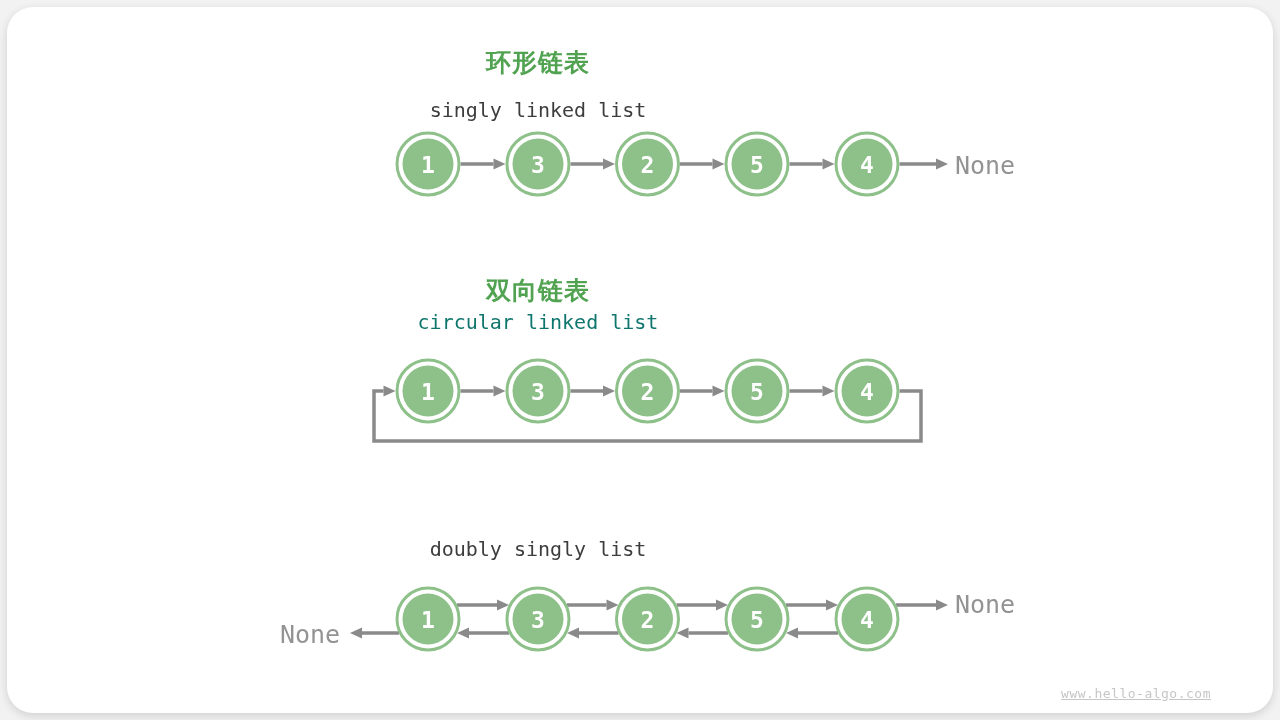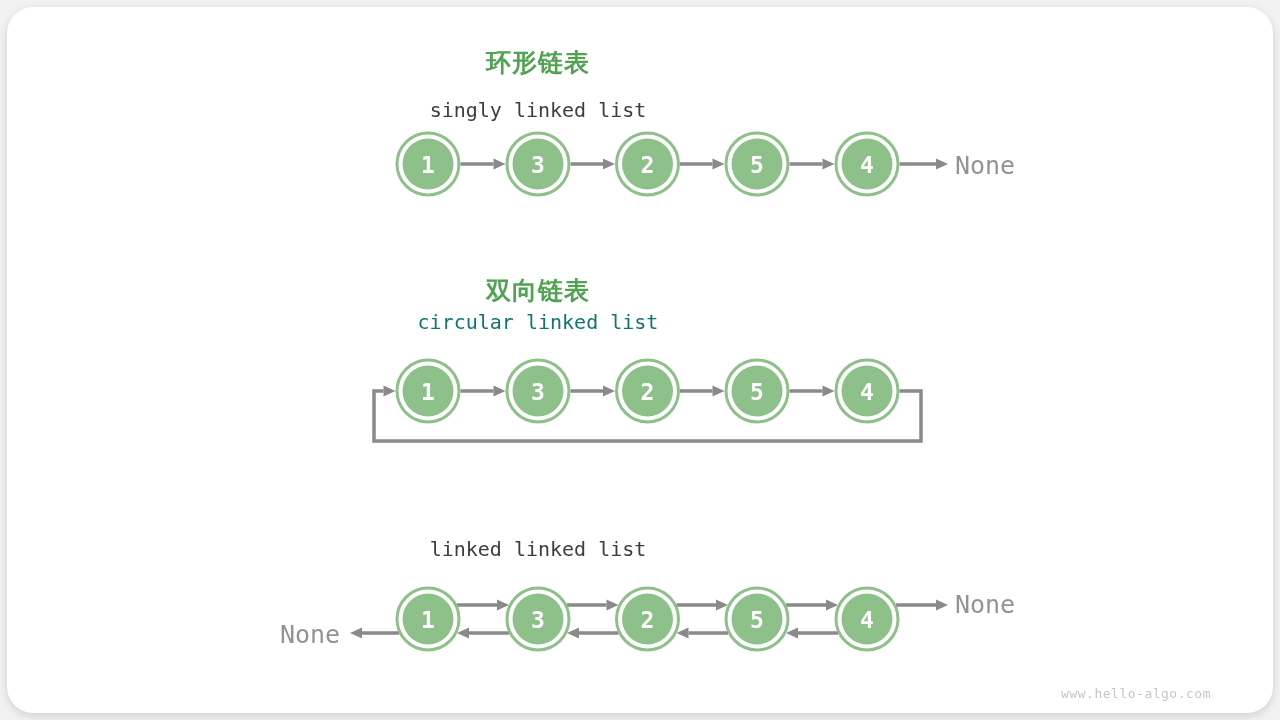--- a/index.html
+++ b/index.html
@@ -39,34 +39,35 @@
     position: absolute; left: 0; top: 0;
     width: 1280px; height: 720px;
     pointer-events: none;
   }
   .watermark {
     position: absolute;
     right: 62px; top: 679px;
     font-size: 13px;
     letter-spacing: 0.5px;
     font-family: "DejaVu Sans Mono", "Liberation Mono", monospace;
+    text-decoration: underline;
   }
 </style>
 </head>
 <body>
 
 <div class="card">
 
   <div class="sec-title" id="t0" style="color: rgb(81, 163, 81);">环形链表</div>
   <div class="sec-subtitle" id="s0" style="color: rgb(61, 61, 61);">singly linked list</div>
 
   <div class="sec-title" id="t1" style="color: rgb(81, 163, 81);">双向链表</div>
   <div class="sec-subtitle" id="s1" style="color: #0f766e;">circular linked list</div>
 
-  <div class="sec-subtitle" id="s2" style="color: rgb(61, 61, 61);">linked linked list</div>
+  <div class="sec-subtitle" id="s2" style="color: rgb(61, 61, 61);">doubly singly list</div>
 
   <svg id="diagram" viewBox="0 0 1280 720" xmlns="http://www.w3.org/2000/svg">
       <line x1="453.5" y1="157" x2="486.5" y2="157" stroke="#8A8A8A" stroke-width="3.5"></line>
       <polygon points="498.5,157 486.5,151.5 486.5,162.5" fill="#8A8A8A"></polygon>
       <line x1="563.5" y1="157" x2="596" y2="157" stroke="#8A8A8A" stroke-width="3.5"></line>
       <polygon points="608,157 596,151.5 596,162.5" fill="#8A8A8A"></polygon>
       <line x1="673" y1="157" x2="705.5" y2="157" stroke="#8A8A8A" stroke-width="3.5"></line>
       <polygon points="717.5,157 705.5,151.5 705.5,162.5" fill="#8A8A8A"></polygon>
       <line x1="782.5" y1="157" x2="815.5" y2="157" stroke="#8A8A8A" stroke-width="3.5"></line>
       <polygon points="827.5,157 815.5,151.5 815.5,162.5" fill="#8A8A8A"></polygon>

